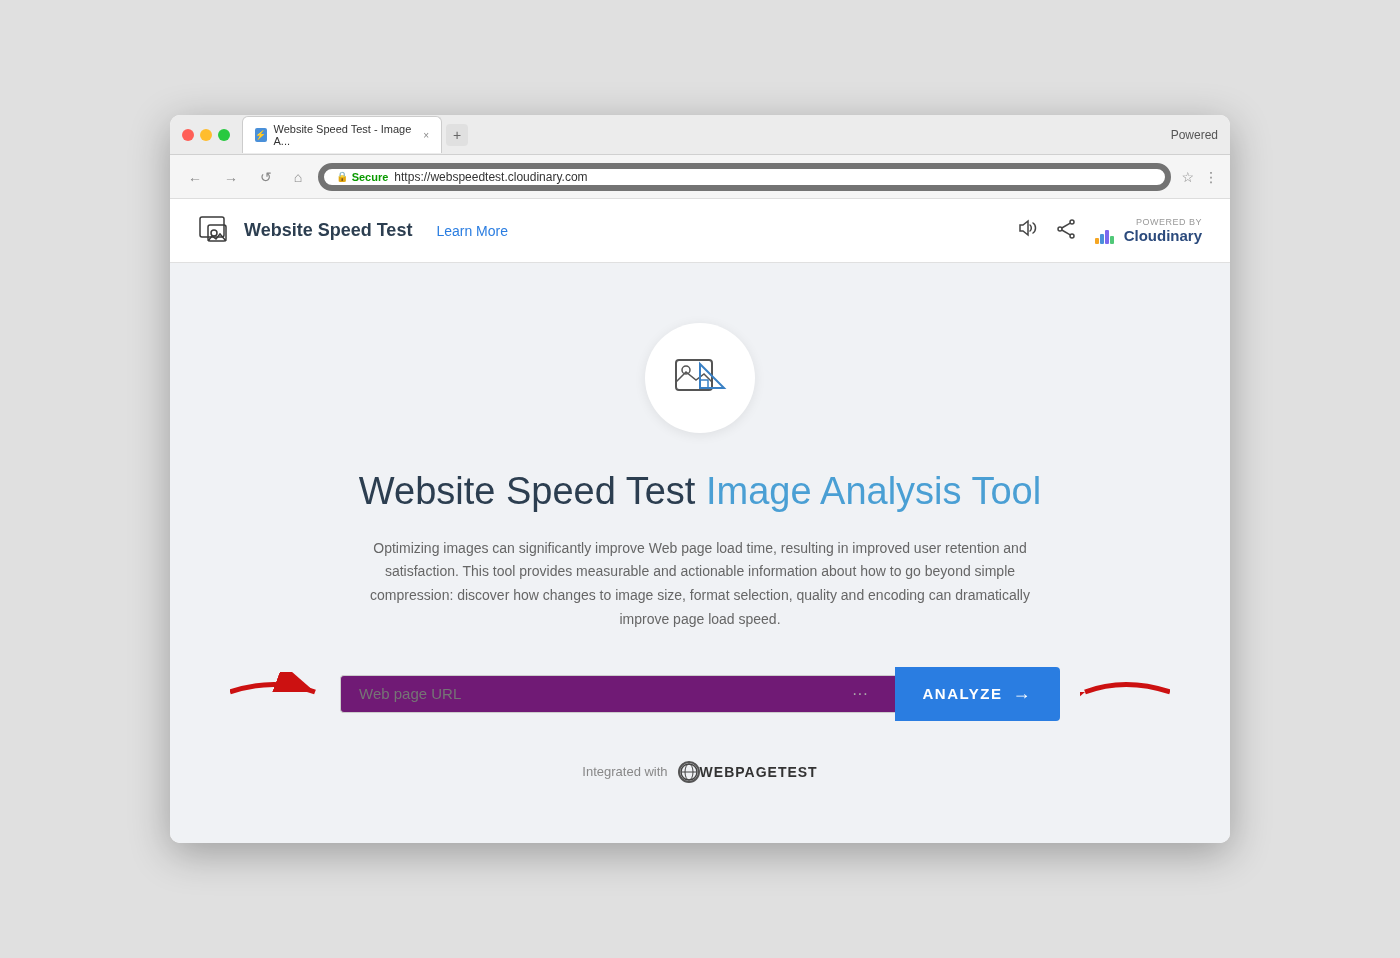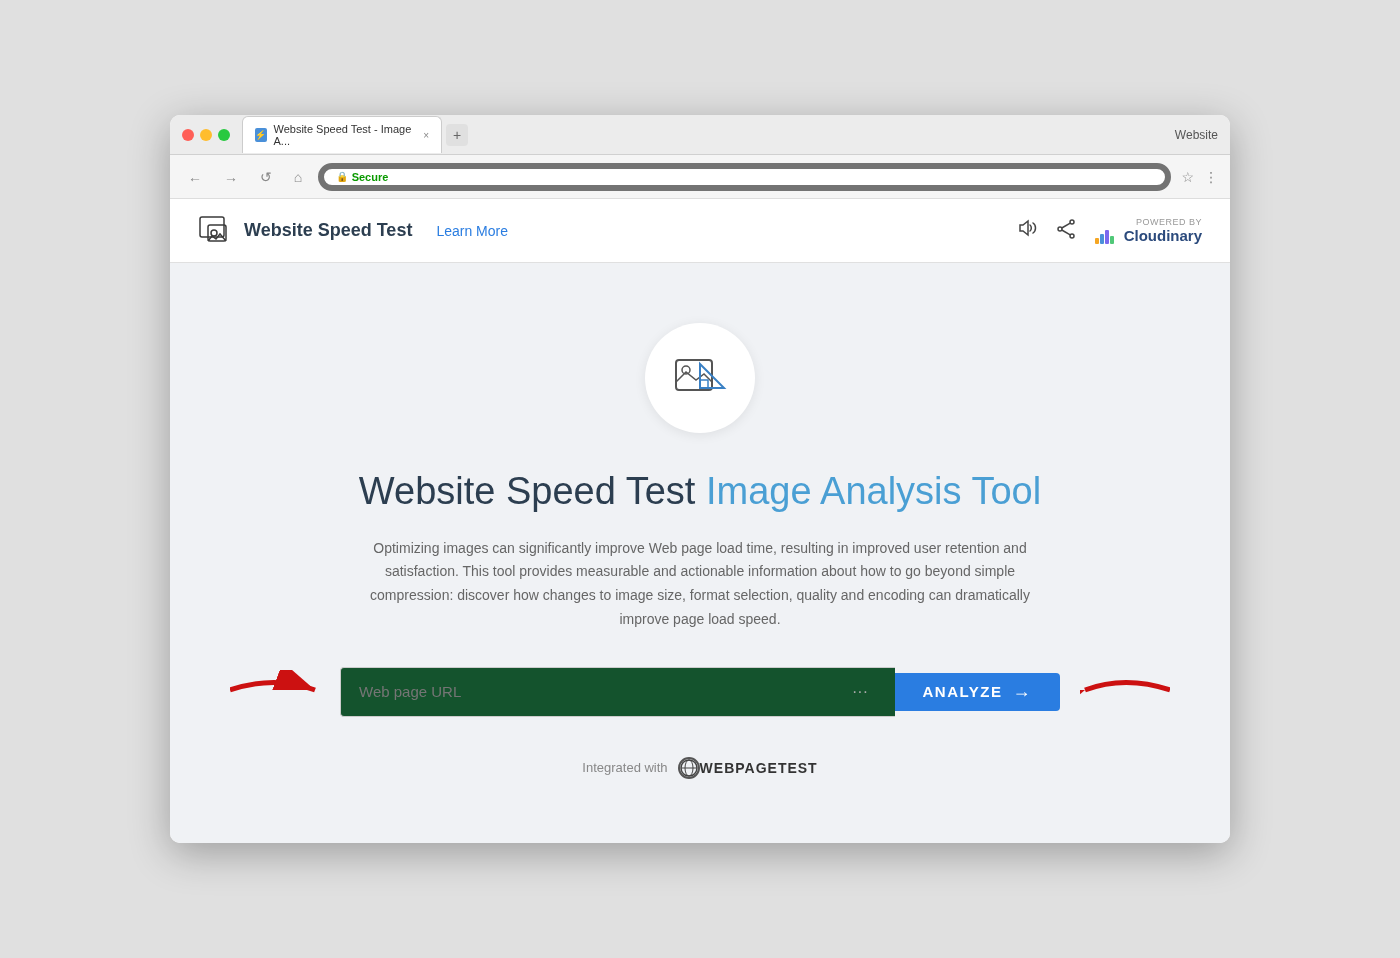--- a/index.html
+++ b/index.html
@@ -277,41 +277,41 @@
 
     .search-row {
       display: flex;
       align-items: center;
       width: 720px;
       position: relative;
     }
 
     .url-input {
       flex: 1;
-      height: 50px;
+      height: 38px;
       border: 1.5px solid #ccc;
       border-right: none;
       border-radius: 4px 0 0 4px;
       padding: 0 44px 0 18px;
       font-size: 15px;
       color: #999;
-      background: #14532d;
+      background: #701a75;
       outline: none;
     }
 
     .url-input-dots {
       position: absolute;
       right: 192px;
       font-size: 16px;
       color: #aaa;
       pointer-events: none;
     }
 
     .analyze-btn {
-      height: 38px;
+      height: 54px;
       background: #2a7de1;
       border: none;
       border-radius: 0 4px 4px 0;
       padding: 0 28px;
       font-size: 15px;
       font-weight: 700;
       color: #fff;
       letter-spacing: 1.5px;
       cursor: pointer;
       display: flex;
@@ -384,32 +384,33 @@
       <div class="traffic-light tl-green"></div>
     </div>
     <div class="tab-area">
       <div class="tab">
         <span class="tab-icon">⚡</span>
         <span>Website Speed Test - Image A...</span>
         <span class="tab-close">×</span>
       </div>
       <div class="tab-new">+</div>
     </div>
-    <div class="title-bar-profile">Website</div>
+    <div class="title-bar-profile">Powered</div>
   </div>
 
   <div class="address-bar">
     <button class="nav-btn">←</button>
     <button class="nav-btn">→</button>
     <button class="nav-btn">↺</button>
     <button class="nav-btn">⌂</button>
     <div class="address-input-wrap">
       <span class="secure-badge">
         <span>Secure</span>
       </span>
+      <span class="address-url">https://webspeedtest.cloudinary.com</span>
     </div>
     <div class="address-actions">
       <span>☆</span>
       <span>⋮</span>
     </div>
   </div>
 
   <div class="site-header">
     <div class="site-logo">
 

